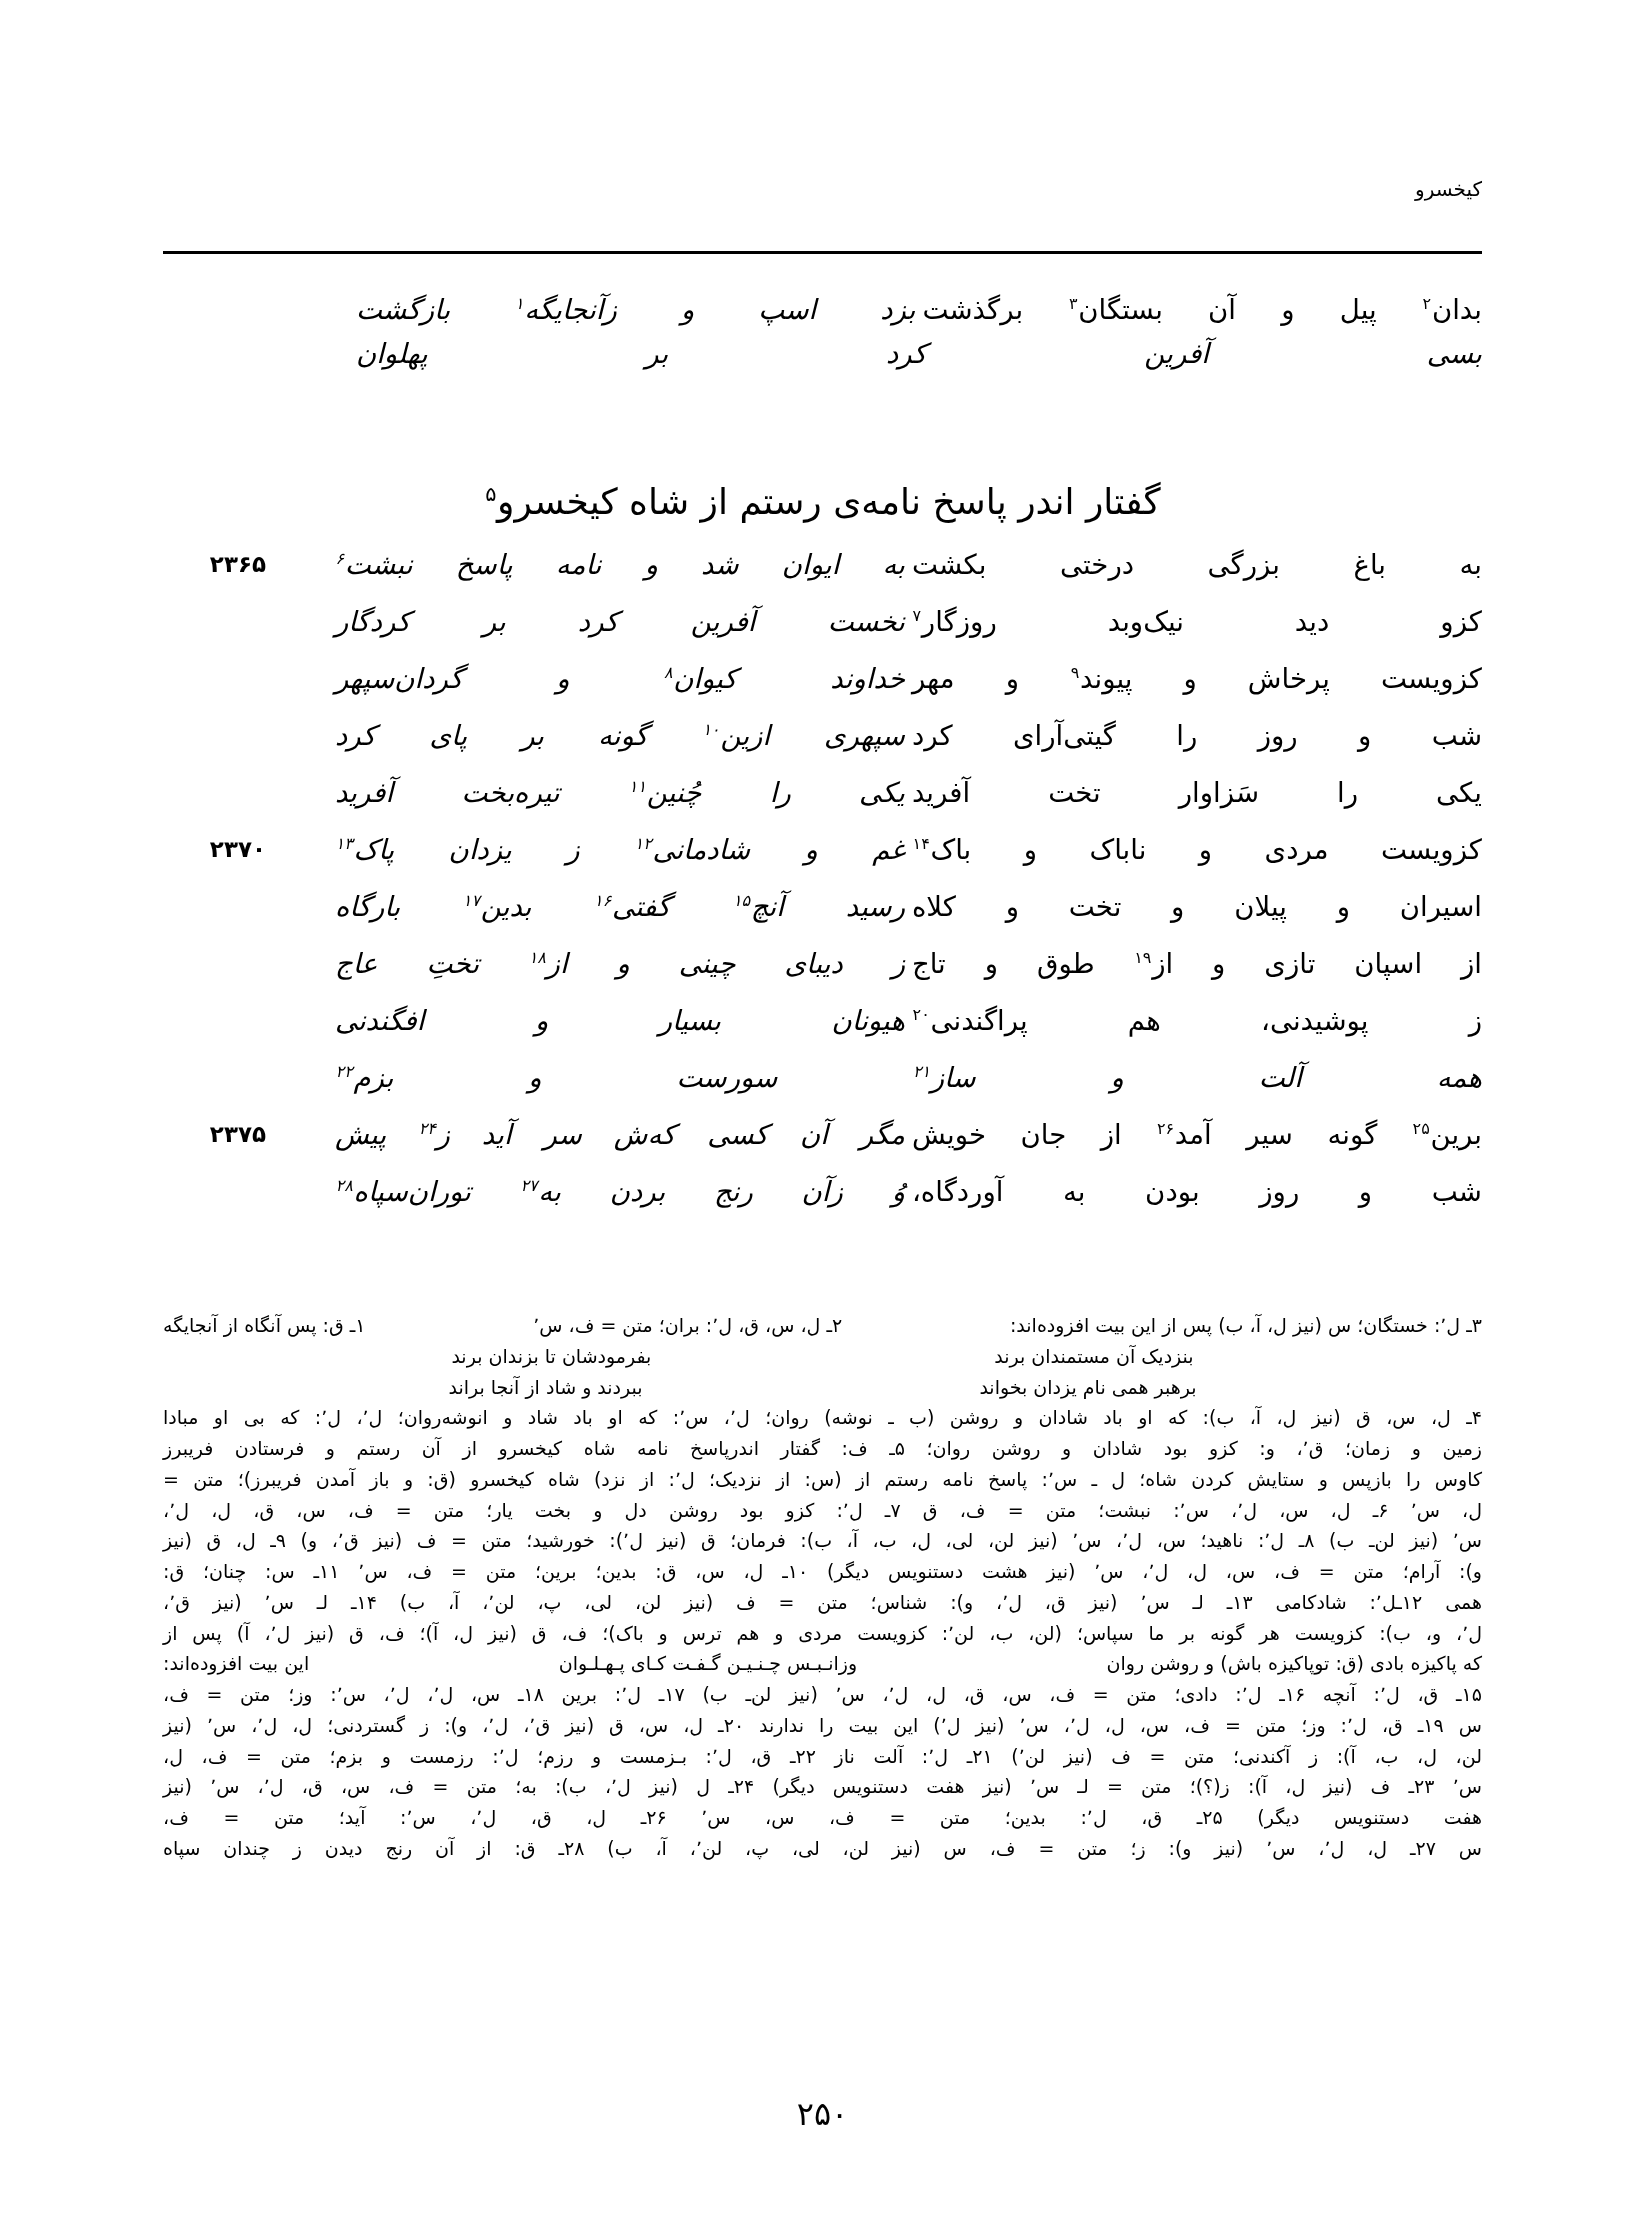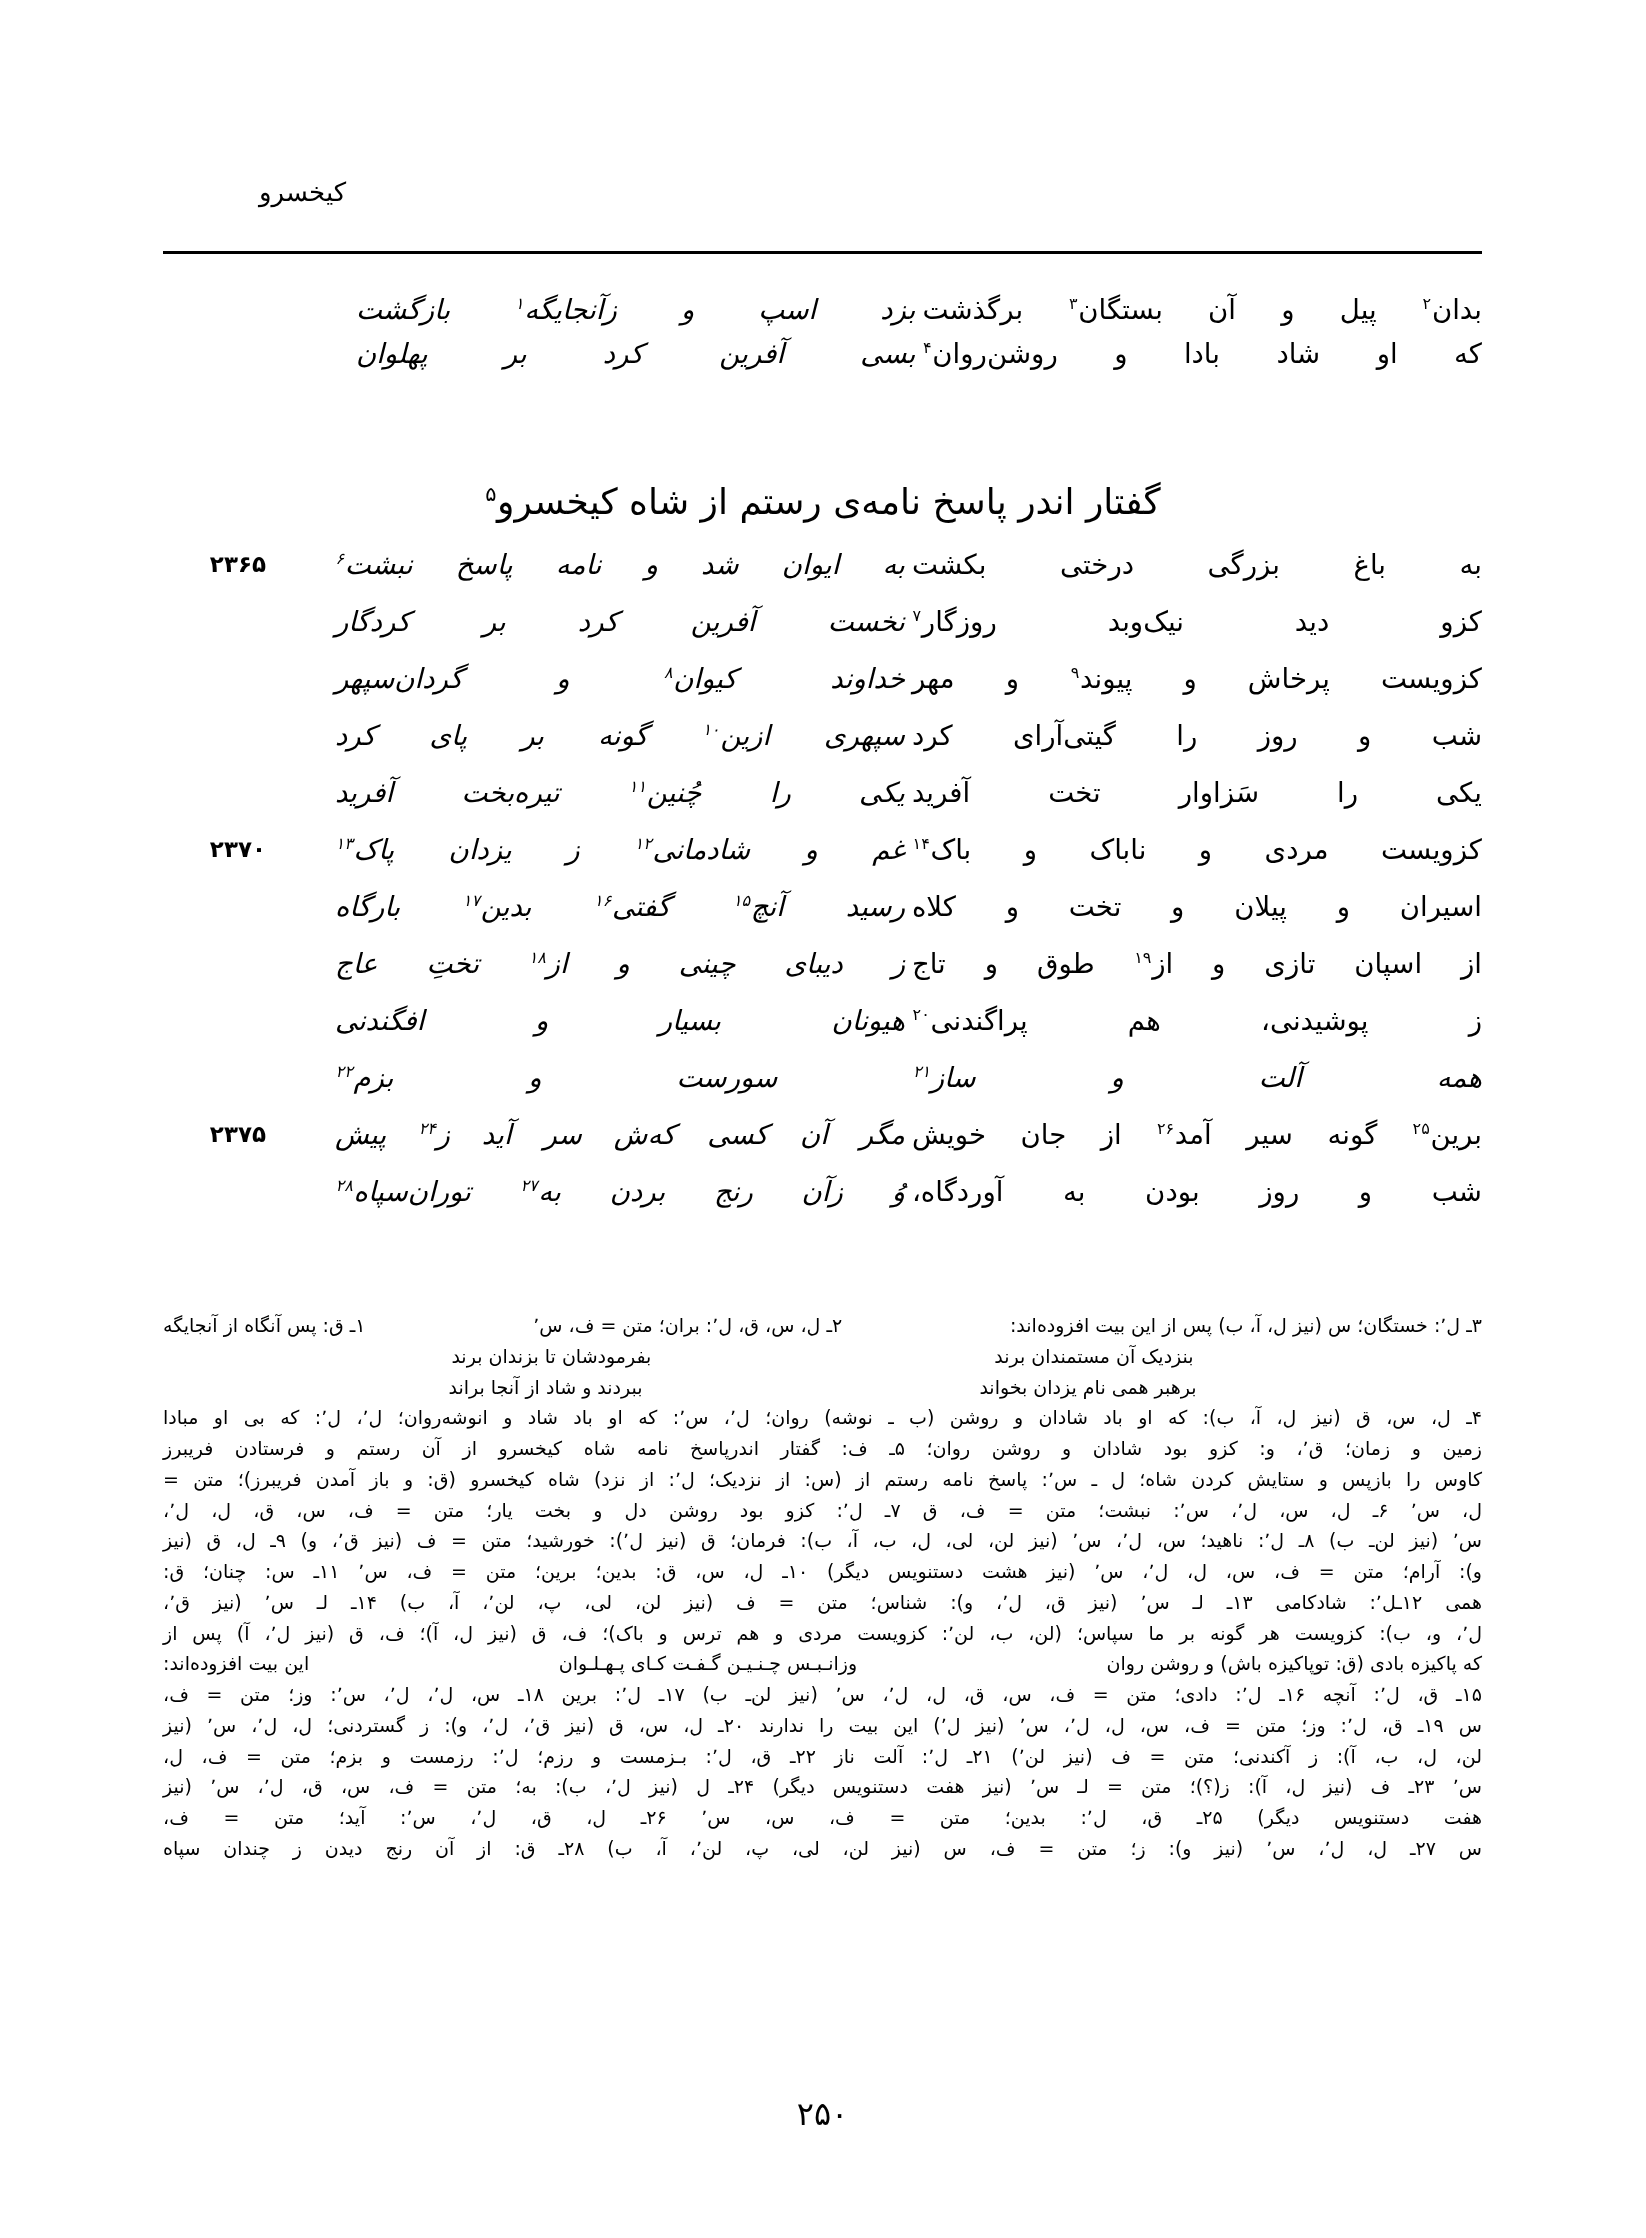--- a/index.html
+++ b/index.html
@@ -23,27 +23,26 @@
 
   
   .header-area {
     position: absolute;
     top: 178px;
     right: 164px;
     left: 164px;
     height: 83px;
   }
   .running-head {
-    text-align: left;
-    font-size: 26px;
+    text-align: right;
+    font-size: 20px;
     line-height: 1.15;
     letter-spacing: 0.3px;
     padding-left: 96px;
     direction: rtl;
-    font-family: Liberation Serif, serif;
   }
   .head-rule {
     position: absolute;
     top: 73px;
     right: 0;
     left: 0;
     border-top: 3.4px solid #000;
   }
 
   
@@ -177,21 +176,20 @@
 
   <div class="verse-block opening-couplets">
 
     <div class="couplet">
       <div class="hemistich left-h"><span>بدان</span><sup class="fn">۲</sup><span> پیل و آن بستگان</span><sup class="fn">۳</sup><span> برگذشت</span></div>
       <div class="hemistich right-h"><span>بزد اسپ و زآنجایگه</span><sup class="fn">۱</sup><span> بازگشت</span></div>
       <div class="num-gutter"></div>
     </div>
 
     <div class="couplet">
-      <div class="hemistich left-h"><span>که او شاد بادا و روشن‌روان</span><sup class="fn">۴</sup></div>
       <div class="hemistich right-h"><span>بسی  آفرین  کرد  بر  پهلوان</span></div>
       <div class="num-gutter"></div>
     </div>
 
   </div>
 
   <div class="section-title"><span>گفتار اندر پاسخ نامه‌ی رستم از شاه کیخسرو</span><sup class="fn">۵</sup></div>
 
   <div class="verse-block main-verses">
 

